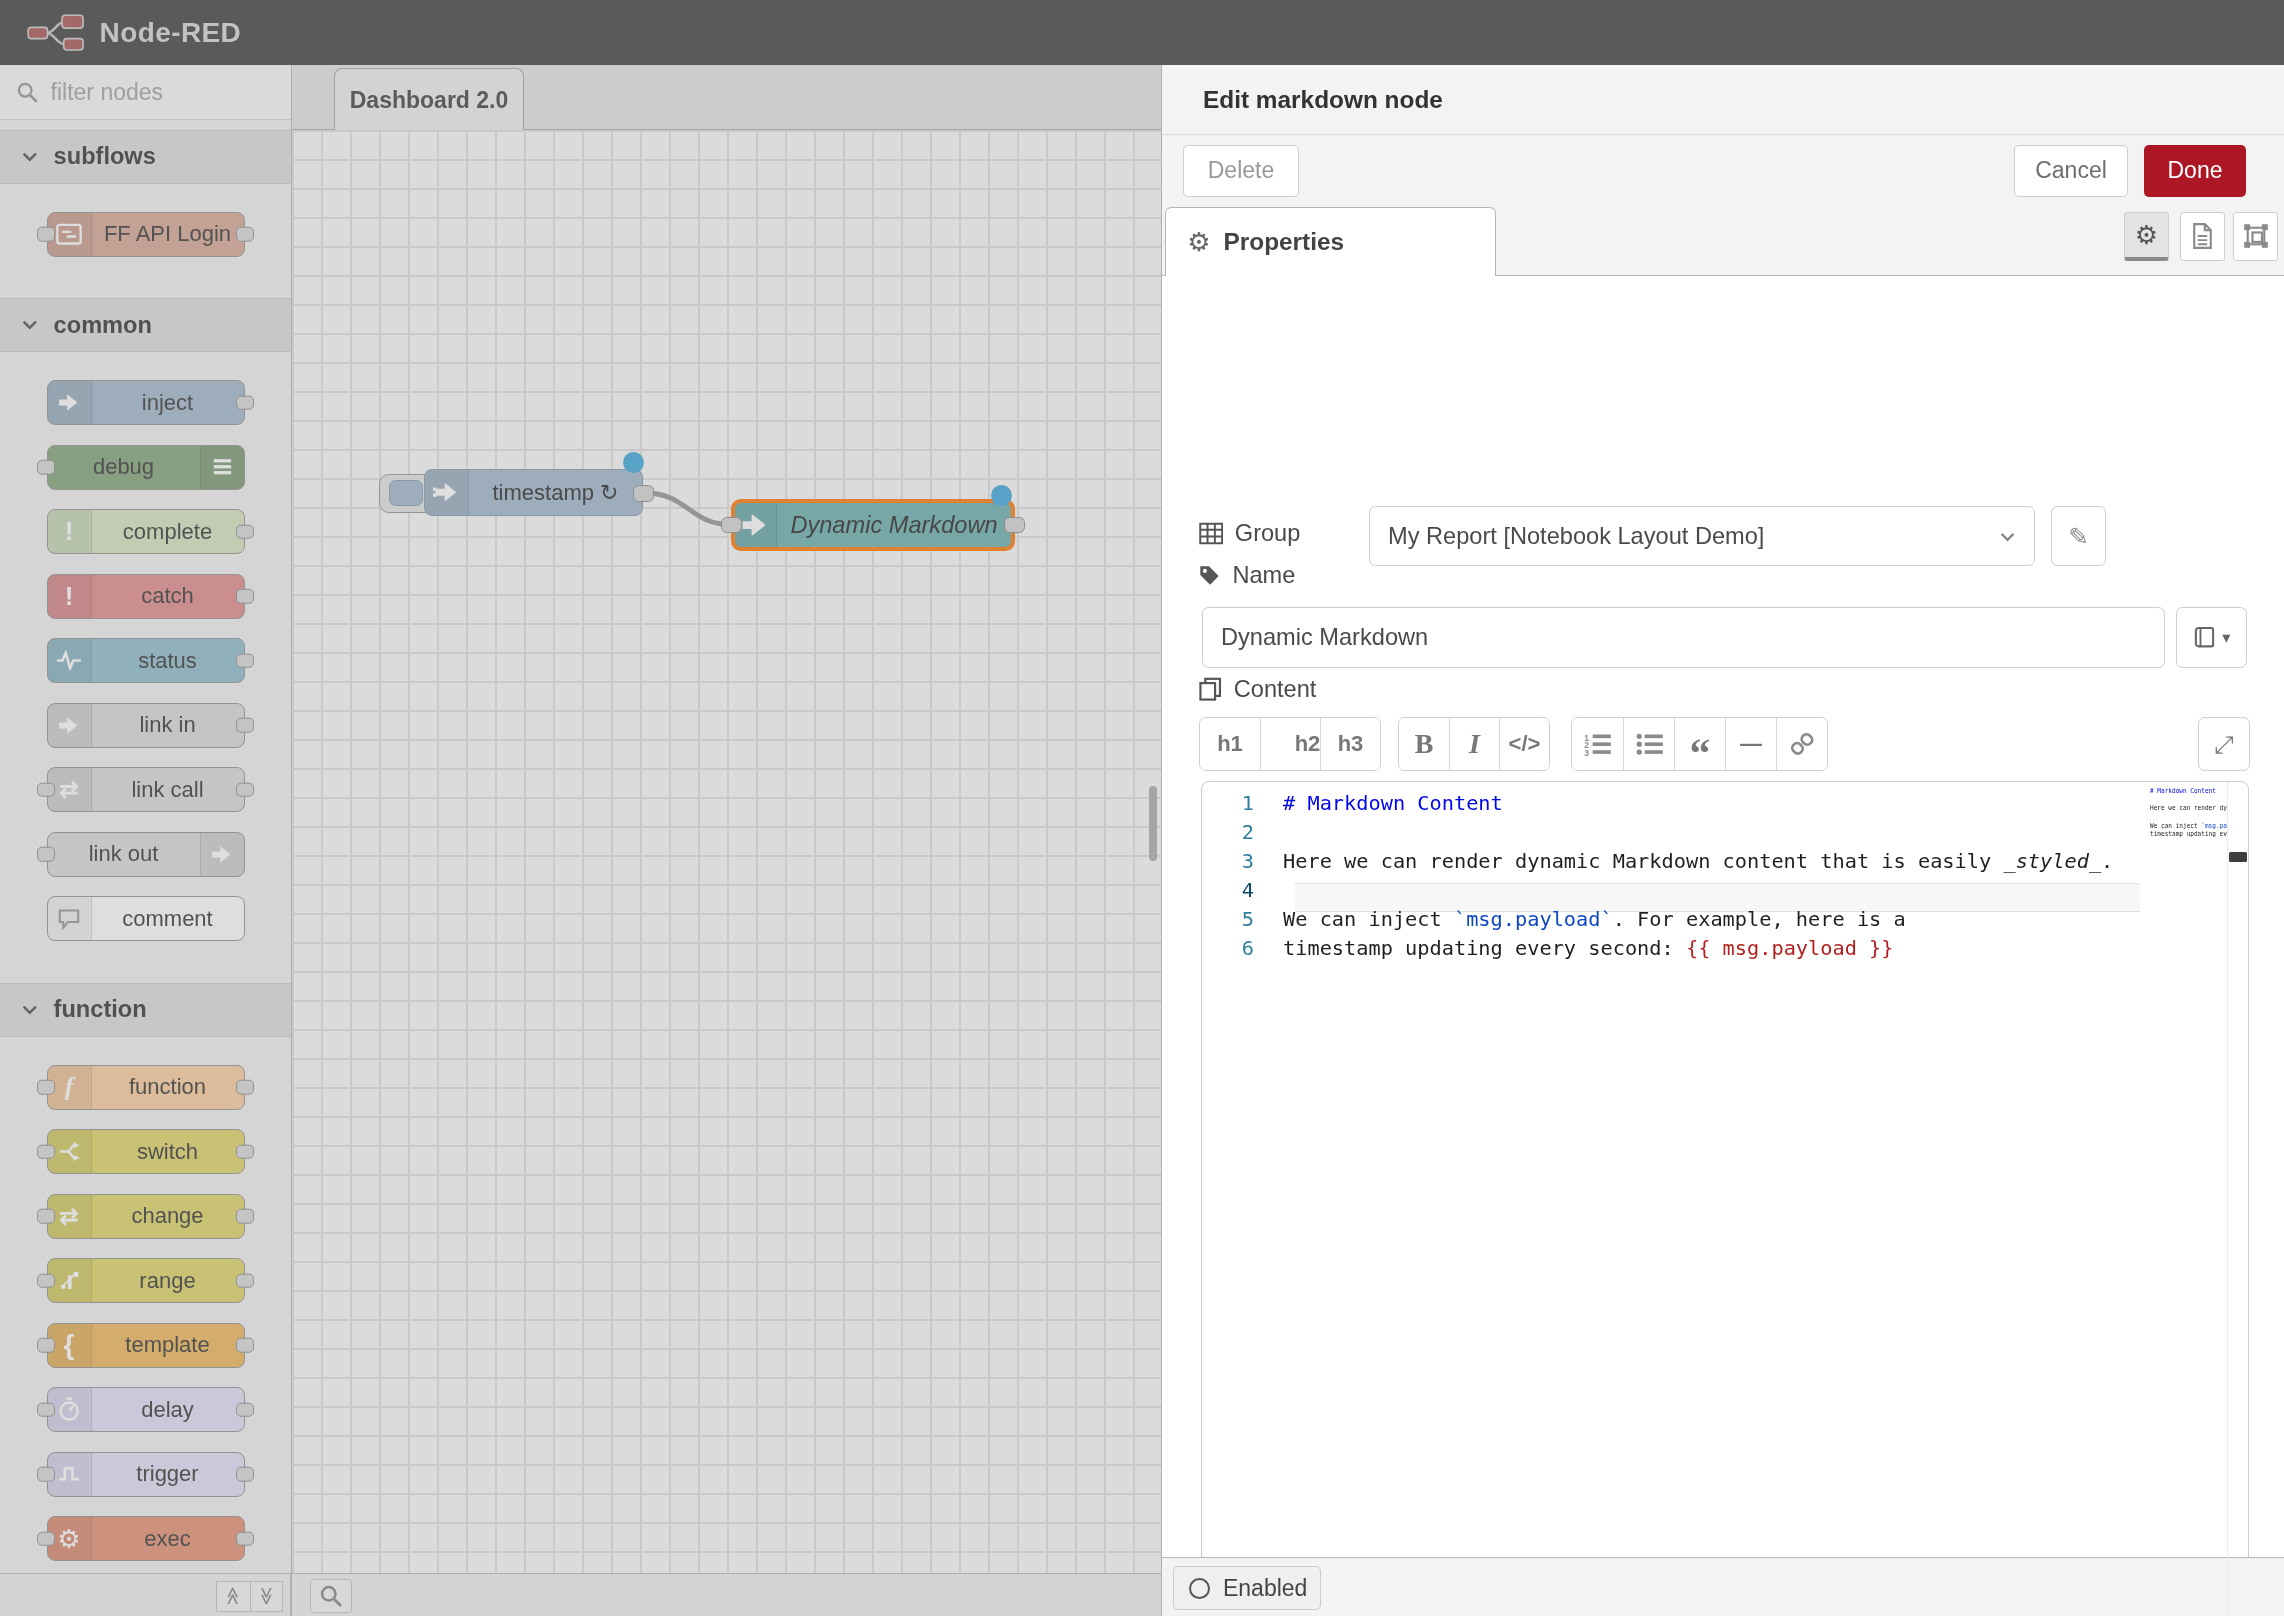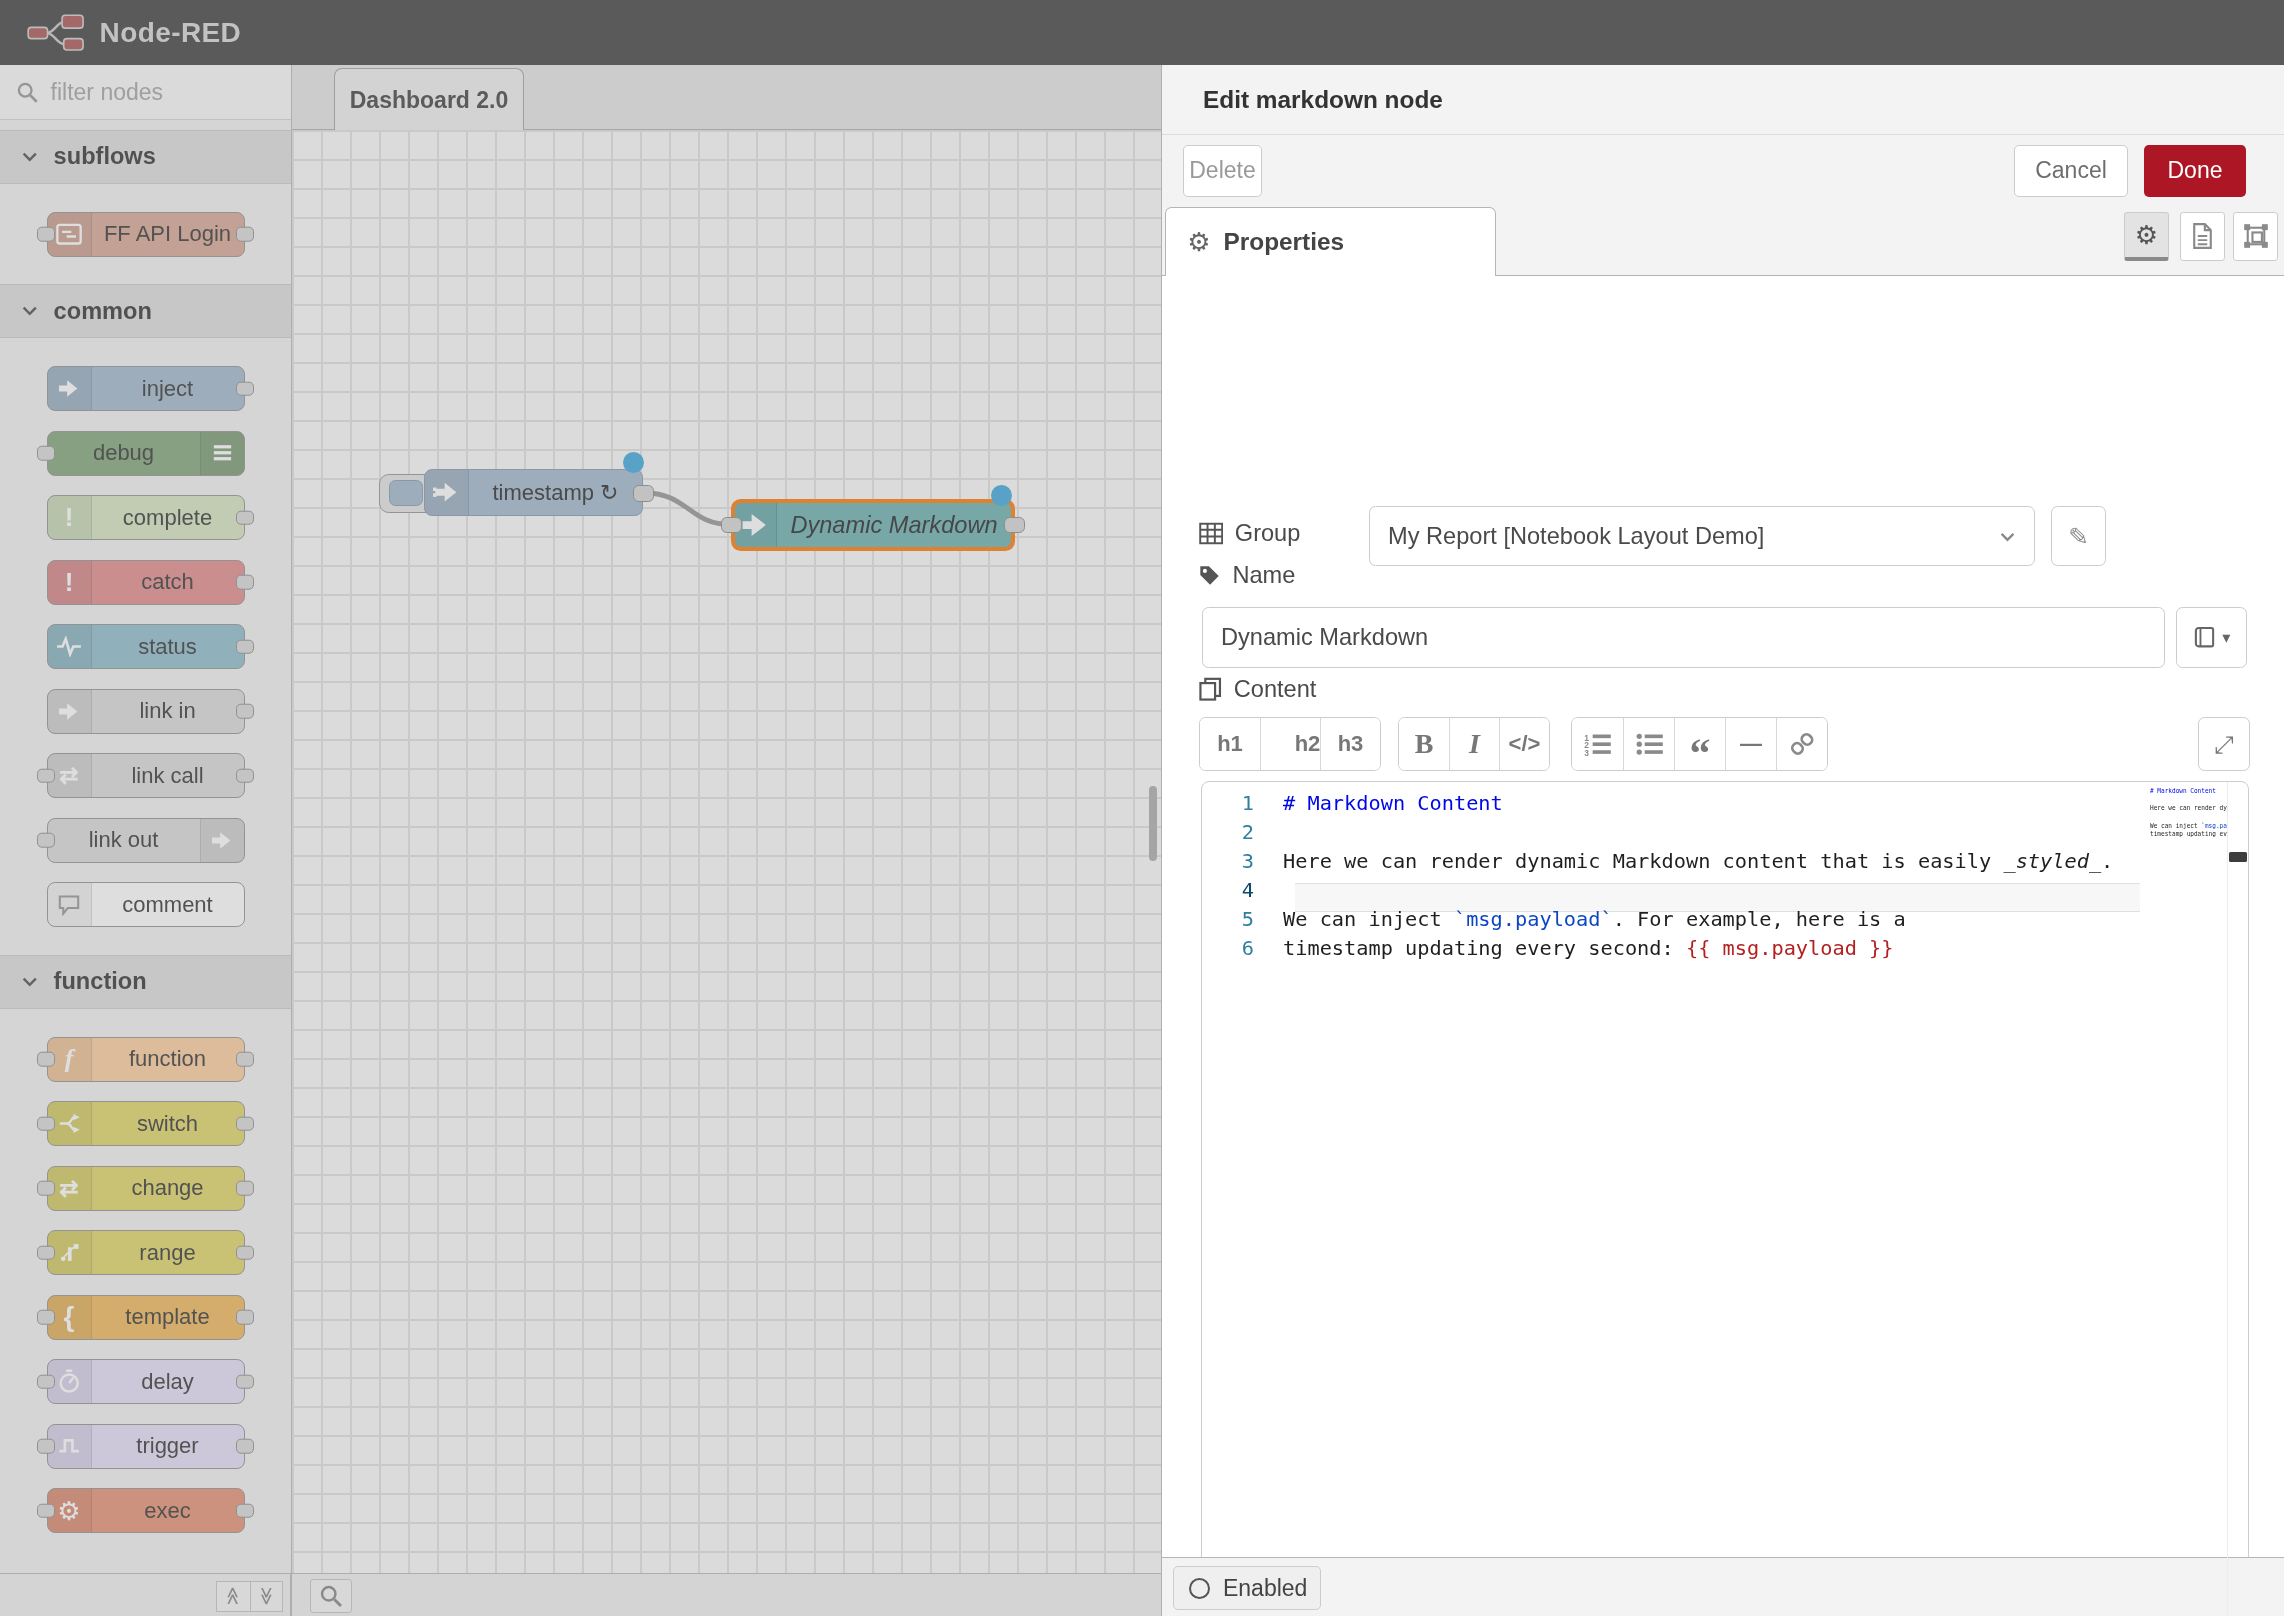--- a/index.html
+++ b/index.html
@@ -16,21 +16,21 @@
   .nr-logo { margin-left:23px; }
   .nr-title { color:#d9d9d9; font-size:28px; font-weight:bold; margin-left:14.6px; letter-spacing:0.4px; }
 
   
   .palette { position:absolute; left:0; top:65px; width:292px; height:1508px; background:#f3f3f3; border-right:1.6px solid #bdbdbd; overflow:hidden; }
   .pal-filter { height:55px; background:#fafafa; border-bottom:1.6px solid #d8d8d8; display:flex; align-items:center; gap:11.4px; padding-left:16.2px; }
   .pal-filter span.ph { color:#a8a8a8; font-size:23px; }
   .pal-sections { padding-top:9.7px; }
   .pal-sec { height:54px; background:#dfdfdf; border-top:1.6px solid #cfcfcf; border-bottom:1.6px solid #cfcfcf; display:flex; align-items:center; gap:14.6px; padding-left:19.5px; }
   .pal-sec .sec-label { font-weight:bold; font-size:23.6px; color:#3c3c3c; }
-  .pal-items { padding-top:28px; padding-bottom:8px;text-decoration:underline; }
+  .pal-items { padding-top:28px; padding-bottom:22px;text-decoration:underline; }
   .pal-item { position:relative; width:198px; height:45px; margin:0 auto 19.5px auto; border:1.6px solid #979797; border-radius:8.1px; }
   .pal-icon { position:absolute; top:0; bottom:0; width:44px; background:rgba(0,0,0,0.06); display:flex; align-items:center; justify-content:center; color:#fff; font-size:24.4px; font-weight:bold; }
   .pal-icon.left { left:0; border-right:1.6px solid rgba(0,0,0,0.10); border-radius:6.5px 0 0 6.5px; }
   .pal-icon.right { right:0; border-left:1.6px solid rgba(0,0,0,0.10); border-radius:0 6.5px 6.5px 0; }
   .pal-label { position:absolute; top:0; bottom:0; display:flex; align-items:center; justify-content:center; font-size:22px; color:#3d3d3d; }
   .pp { position:absolute; top:50%; transform:translateY(-50%); width:18px; height:14.6px; background:#dcdcdc; border:1.6px solid #949494; border-radius:4.9px; }
   .pp.in { left:-10.6px; } .pp.out { right:-10.6px; }
 
   
   .bottom-footer { position:absolute; left:0; top:1573px; width:1161px; height:43px; background:#f1f1f1; border-top:1.6px solid #bdbdbd; }
@@ -56,21 +56,21 @@
   
   .dim-left { position:absolute; left:0; top:0; width:1161px; height:1616px; background:rgba(135,135,135,0.28); z-index:40; pointer-events:none; }
   .dim-topright { position:absolute; left:1161px; top:0; width:1123px; height:65px; background:rgba(135,135,135,0.28); z-index:40; pointer-events:none; }
 
   
   .tray { position:absolute; left:1161px; top:65px; width:1123px; height:1551px; background:#fff; border-left:1.6px solid #b0b0b0; z-index:50; }
   .tray-header { position:absolute; left:0; top:0; right:0; height:70px; background:#f3f3f3; border-bottom:1.6px solid #dcdcdc; display:flex; align-items:center; }
   .tray-title { margin-left:41px; font-weight:bold; font-size:24.4px; color:#333; }
   .tray-btnbar { position:absolute; left:0; top:70px; right:0; height:70px; background:#f3f3f3; }
   .btn { position:absolute; top:9.7px; height:52px; border-radius:4.9px; display:flex; align-items:center; justify-content:center; font-size:23px; }
-  .btn-delete { left:21px; width:79px; background:#fff; border:1.6px solid #ccc; color:#999; }
+  .btn-delete { left:21px; width:116px; background:#fff; border:1.6px solid #ccc; color:#999; }
   .btn-cancel { left:852px; width:114px; background:#fff; border:1.6px solid #ccc; color:#6e6e6e; }
   .btn-done { left:982px; width:102px; color:#fff; border:none; }
   .tray-tabrow { position:absolute; left:0; top:140px; right:0; height:71px; background:#f3f3f3; border-bottom:1.6px solid #b5b5b5; }
   .prop-tab { position:absolute; left:3.2px; top:1.6px; width:331px; height:70px; background:#fff; border:1.6px solid #b5b5b5; border-bottom:none; border-radius:6.5px 6.5px 0 0; display:flex; align-items:center; gap:13px; padding-left:21px; }
   .prop-tab .gear { font-size:26px; color:#666; font-family:"DejaVu Sans", sans-serif; }
   .prop-tab .lbl { font-weight:bold; font-size:24.4px; color:#444; }
   .mini-btn { position:absolute; top:6.5px; width:45px; height:49px; background:#fff; border:1.6px solid #ccc; border-radius:3.2px; display:flex; align-items:center; justify-content:center; color:#777; }
   .mini-btn.active { background:#e3e3e3; border-bottom:4.9px solid #8a8a8a; color:#555; }
   .tray-form { position:absolute; left:0; top:211px; right:0; bottom:59px; background:#fff; }
 

